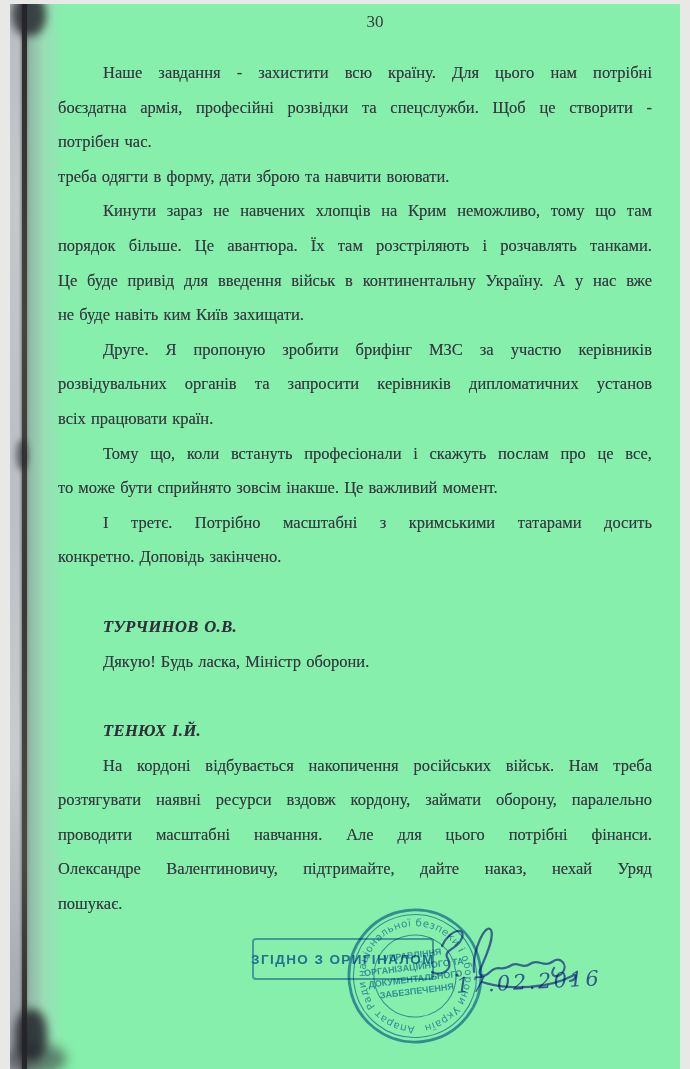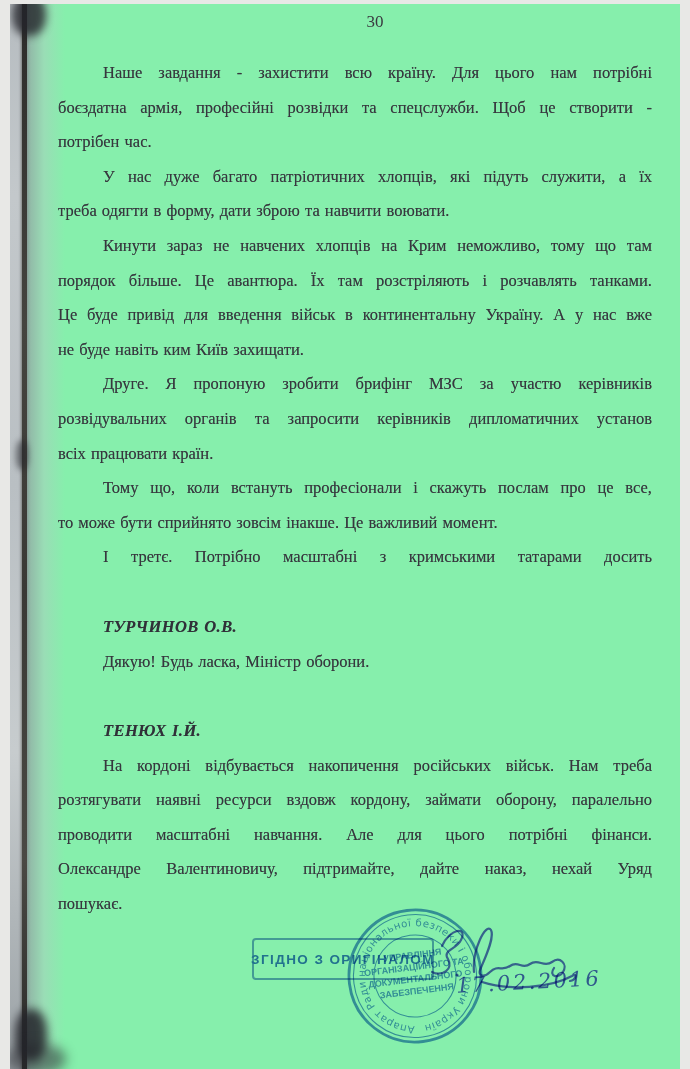--- a/index.html
+++ b/index.html
@@ -65,40 +65,40 @@
 
   <div class="page-number">30</div>
 
   <div id="text-flow">
       <div class="block body">
         <div class="line first">Наше завдання - захистити всю країну. Для цього нам потрібні</div>
         <div class="line">боєздатна армія, професійні розвідки та спецслужби. Щоб це створити -</div>
         <div class="line last">потрібен час.</div>
       </div>
       <div class="block body">
-        <div class="line first">У нас дуже багато патріотичних хлопців, які підуть служити, а їх</div>
         <div class="line last">треба одягти в форму, дати зброю та навчити воювати.</div>
       </div>
       <div class="block body">
         <div class="line first">Кинути зараз не навчених хлопців на Крим неможливо, тому що там</div>
         <div class="line">порядок більше. Це авантюра. Їх там розстріляють і розчавлять танками.</div>
         <div class="line">Це буде привід для введення військ в континентальну Україну. А у нас вже</div>
         <div class="line last">не буде навіть ким Київ захищати.</div>
       </div>
       <div class="block body">
         <div class="line first">Друге. Я пропоную зробити брифінг МЗС за участю керівників</div>
         <div class="line">розвідувальних органів та запросити керівників дипломатичних установ</div>
         <div class="line last">всіх працювати країн.</div>
       </div>
       <div class="block body">
         <div class="line first">Тому що, коли встануть професіонали і скажуть послам про це все,</div>
         <div class="line last">то може бути сприйнято зовсім інакше. Це важливий момент.</div>
       </div>
       <div class="block body">
         <div class="line first">І третє. Потрібно масштабні з кримськими татарами досить</div>
+        <div class="line last">конкретно. Доповідь закінчено.</div>
       </div>
       <div class="block heading">
         <div class="line first last">ТУРЧИНОВ О.В.</div>
       </div>
       <div class="block body">
         <div class="line first last">Дякую! Будь ласка, Міністр оборони.</div>
       </div>
       <div class="block heading">
         <div class="line first last">ТЕНЮХ І.Й.</div>
       </div>

